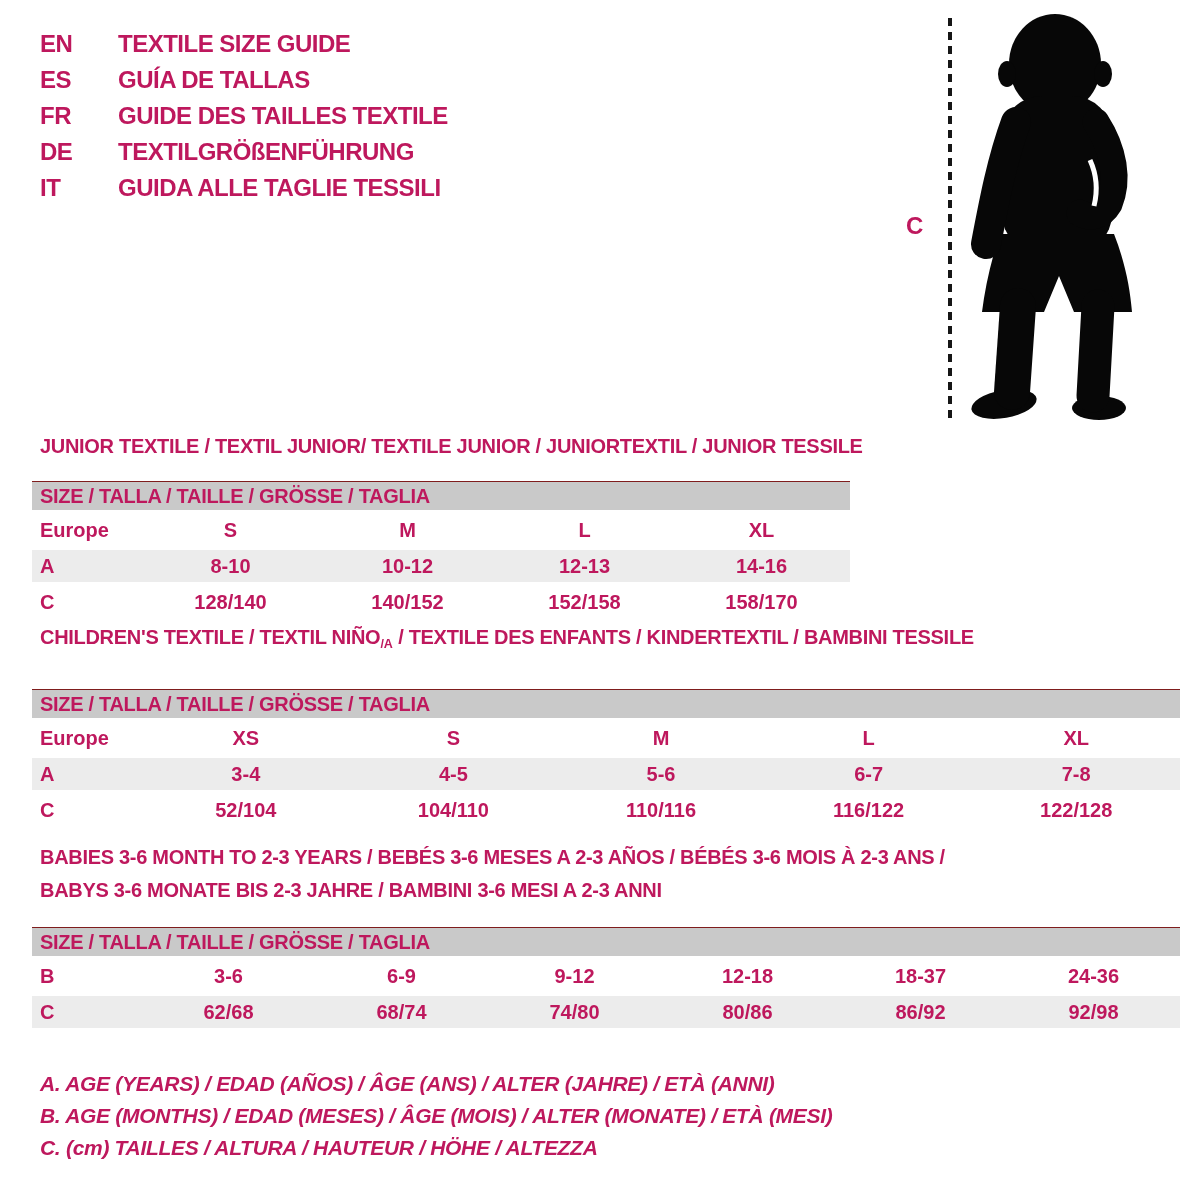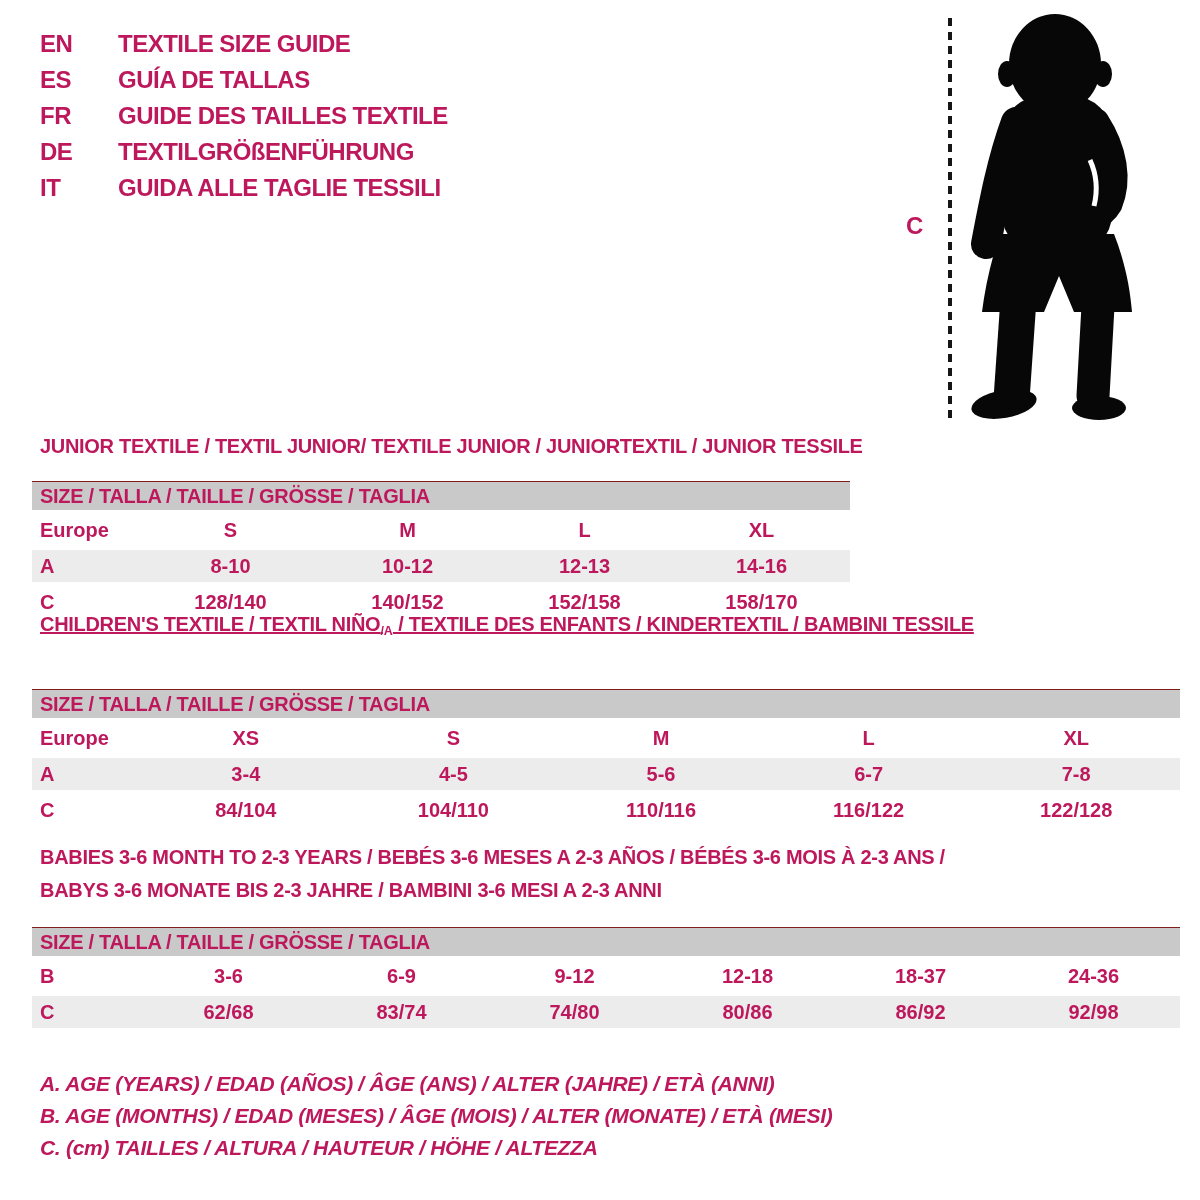--- a/index.html
+++ b/index.html
@@ -16,21 +16,21 @@
   
   .measure-line{
     position:absolute;left:948px;top:18px;width:4px;height:400px;
     background:repeating-linear-gradient(#161616 0 8px,transparent 8px 14px);
   }
   .measure-label{position:absolute;left:906px;top:212px;font-size:24px;}
   .silhouette-box{position:absolute;left:962px;top:10px;width:190px;height:410px;}
   
   .sec-title{position:absolute;left:40px;font-size:20px;letter-spacing:-0.3px;white-space:nowrap;}
   .t-junior{top:435px;}
-  .t-children{top:613px;text-decoration:underline;}
+  .t-children{top:626px;}
   .t-babies{top:841px;line-height:33px;}
   .sub{font-size:12.5px;vertical-align:-4px;letter-spacing:0;}
   
   .stable{position:absolute;left:32px;}
   .w-narrow{width:818px;}
   .w-wide{width:1148px;}
   .tbl-junior{top:481px;}
   .tbl-children{top:689px;}
   .tbl-babies{top:927px;}
   .hdr{
@@ -137,21 +137,21 @@
     <div class="trow shaded">
       <span class="lbl">A</span>
       <span class="val">3-4</span>
       <span class="val">4-5</span>
       <span class="val">5-6</span>
       <span class="val">6-7</span>
       <span class="val">7-8</span>
     </div>
     <div class="trow">
       <span class="lbl">C</span>
-      <span class="val">84/104</span>
+      <span class="val">52/104</span>
       <span class="val">104/110</span>
       <span class="val">110/116</span>
       <span class="val">116/122</span>
       <span class="val">122/128</span>
     </div>
   </div>
 
   <div class="sec-title t-babies">
     <div>BABIES 3-6 MONTH TO 2-3 YEARS / BEBÉS 3-6 MESES A 2-3 AÑOS / BÉBÉS 3-6 MOIS À 2-3 ANS /</div>
     <div>BABYS 3-6 MONATE BIS 2-3 JAHRE / BAMBINI 3-6 MESI A 2-3 ANNI</div>
@@ -163,21 +163,21 @@
       <span class="val">3-6</span>
       <span class="val">6-9</span>
       <span class="val">9-12</span>
       <span class="val">12-18</span>
       <span class="val">18-37</span>
       <span class="val">24-36</span>
     </div>
     <div class="trow shaded">
       <span class="lbl">C</span>
       <span class="val">62/68</span>
-      <span class="val">83/74</span>
+      <span class="val">68/74</span>
       <span class="val">74/80</span>
       <span class="val">80/86</span>
       <span class="val">86/92</span>
       <span class="val">92/98</span>
     </div>
   </div>
 
   <div class="footnotes">
     <div class="fnote">A. AGE (YEARS) / EDAD (AÑOS) / ÂGE (ANS) / ALTER (JAHRE) / ETÀ (ANNI)</div>
     <div class="fnote">B. AGE (MONTHS) / EDAD (MESES) / ÂGE (MOIS) / ALTER (MONATE) / ETÀ (MESI)</div>

